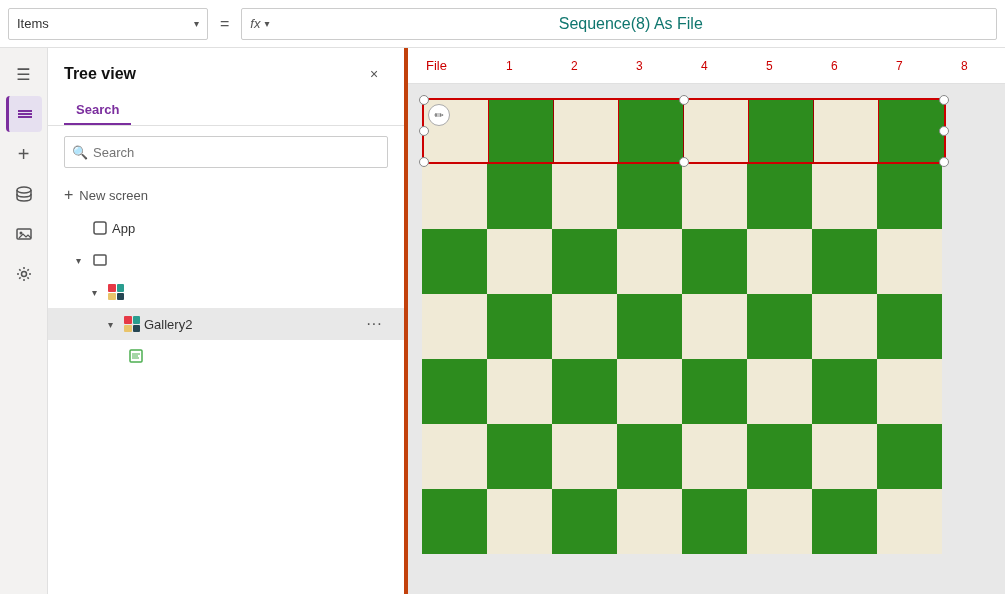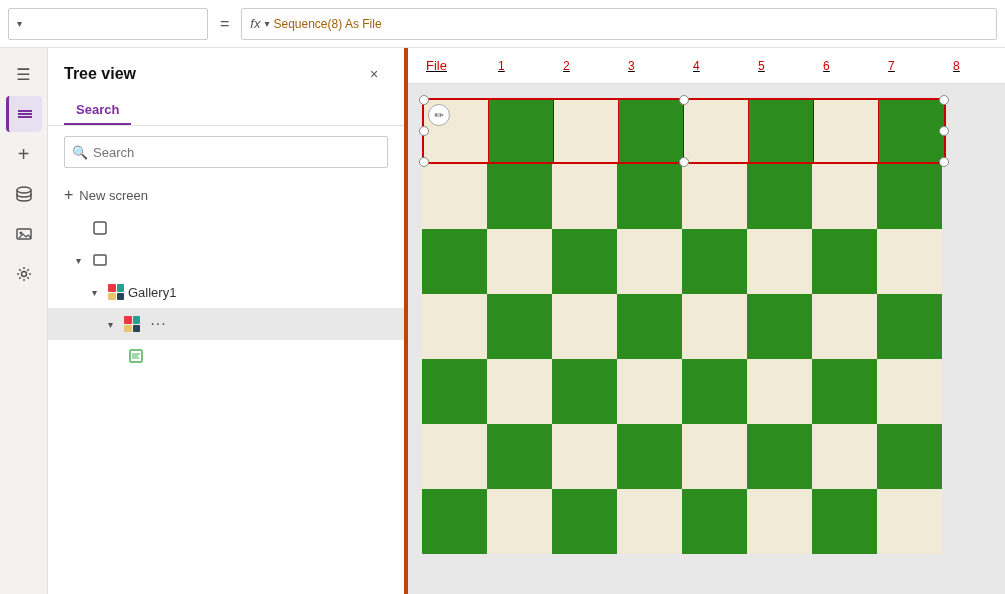--- a/index.html
+++ b/index.html
@@ -7,21 +7,21 @@
 
     
     .top-bar { display: flex; align-items: center; height: 48px; background: #fff; border-bottom: 1px solid #e0e0e0; padding: 0 8px; gap: 8px; flex-shrink: 0; }
     .items-dropdown { display: flex; align-items: center; border: 1px solid #ccc; border-radius: 2px; padding: 4px 8px; min-width: 200px; height: 32px; background: #fff; cursor: pointer; gap: 4px; }
     .items-dropdown-label { flex: 1; font-size: 13px; color: #333; }
     .items-dropdown-arrow { color: #555; font-size: 10px; }
     .equals-sign { font-size: 16px; color: #555; padding: 0 4px; }
     .fx-bar { display: flex; align-items: center; border: 1px solid #ccc; border-radius: 2px; padding: 4px 8px; height: 32px; gap: 4px; background: #fff; }
     .fx-label { color: #555; font-style: italic; font-size: 13px; }
     .fx-chevron { font-size: 10px; color: #555; }
-    .fx-formula { color: #a16207; font-size: 12px; flex: 1; }
+    .fx-formula { color: #0f766e; font-size: 16px; flex: 1; }
 
     
     .main-area { display: flex; flex: 1; overflow: hidden; }
 
     
     .icon-bar { width: 48px; background: #f3f2f1; display: flex; flex-direction: column; align-items: center; padding: 8px 0; gap: 4px; border-right: 1px solid #e0e0e0; flex-shrink: 0; }
     .icon-bar-item { width: 36px; height: 36px; display: flex; align-items: center; justify-content: center; border-radius: 4px; cursor: pointer; color: #555; font-size: 16px; }
     .icon-bar-item.active-layers { background: #e6e0f0; border-left: 3px solid #7b2e9e; }
 
     
@@ -48,36 +48,37 @@
     .item-icon { width: 16px; height: 16px; display: inline-flex; align-items: center; justify-content: center; flex-shrink: 0; }
     .item-label { flex: 1; }
     .item-ellipsis { color: #555; padding: 2px 6px; border-radius: 4px; font-size: 16px; line-height: 1; }
 
     
     .gallery-icon { width: 16px; height: 16px; position: relative; display: grid; grid-template-columns: 1fr 1fr; grid-template-rows: 1fr 1fr; gap: 1px; }
     .gallery-icon-cell { border-radius: 1px; }
 
     
     .canvas-area { flex: 1; background: #e8e8e8; overflow: hidden; position: relative; }
-    .canvas-top-bar { display: flex; align-items: center; height: 36px; background: #fff; border-bottom: 1px solid #e0e0e0; padding: 0 8px; gap: 12px; text-decoration: underline; }
+    .canvas-top-bar { display: flex; align-items: center; height: 36px; background: #fff; border-bottom: 1px solid #e0e0e0; padding: 0 8px; gap: 20px; }
     .canvas-tab { padding: 4px 10px; font-size: 13px; color: #c00; cursor: pointer; font-weight: 500; }
     .checker-row { display: flex; }
 
     .edit-icon { position: absolute; top: 4px; left: 4px; width: 22px; height: 22px; background: #fff; border: 1px solid #aaa; border-radius: 50%; display: flex; align-items: center; justify-content: center; cursor: pointer; }
     .edit-icon-inner { font-size: 11px; color: #333; }
   </style>
 </head>
 <body>
 
 <div class="top-bar">
   <div class="items-dropdown">
+    <span class="items-dropdown-label">Items</span>
     <span class="items-dropdown-arrow">▾</span>
   </div>
   <div class="equals-sign">=</div>
-  <div class="fx-bar" style="flex:1;">
+  <div class="fx-bar" style="flex:1;text-align:center;">
     <span class="fx-label">fx</span>
     <span class="fx-chevron">▾</span>
     <span class="fx-formula">Sequence(8) As File</span>
   </div>
 </div>
 
 <div class="main-area">
 
   <div class="icon-bar">
     <div class="icon-bar-item">☰</div>
@@ -129,20 +130,21 @@
     </div>
     <div class="tree-content">
 
       <div class="tree-item tree-item-indent1">
         <span class="chevron"></span>
         <span class="item-icon">
           <svg width="14" height="14" viewBox="0 0 14 14">
               <rect x="1" y="1" width="12" height="12" rx="2" stroke="#555" stroke-width="1.5" fill="none"></rect>
             </svg>
         </span>
+        <span class="item-label">App</span>
       </div>
 
       <div class="tree-item tree-item-indent1">
         <span class="chevron">▾</span>
         <span class="item-icon">
           <svg width="14" height="12" viewBox="0 0 14 12">
               <rect x="1" y="1" width="12" height="10" rx="1" stroke="#555" stroke-width="1.5" fill="none"></rect>
             </svg>
         </span>
       </div>
@@ -150,33 +152,33 @@
       <div class="tree-item tree-item-indent2">
         <span class="chevron">▾</span>
         <span class="item-icon">
           <div class="gallery-icon">
             <div class="gallery-icon-cell" style="background:#e63946;"></div>
             <div class="gallery-icon-cell" style="background:#2a9d8f;"></div>
             <div class="gallery-icon-cell" style="background:#e9c46a;"></div>
             <div class="gallery-icon-cell" style="background:#264653;"></div>
           </div>
         </span>
-        <span class="item-label">Gallery1</span>
       </div>
 
       <div class="tree-item tree-item-indent3 selected" style="background:#e8e8e8;">
         <span class="chevron">▾</span>
         <span class="item-icon">
           <div class="gallery-icon">
             <div class="gallery-icon-cell" style="background:#e63946;"></div>
             <div class="gallery-icon-cell" style="background:#2a9d8f;"></div>
             <div class="gallery-icon-cell" style="background:#e9c46a;"></div>
             <div class="gallery-icon-cell" style="background:#264653;"></div>
           </div>
         </span>
+        <span class="item-label">Gallery2</span>
         <span class="item-ellipsis">···</span>
       </div>
 
       <div class="tree-item" style="padding-left: 80px;">
         <span class="item-icon">
           <svg width="14" height="14" viewBox="0 0 14 14">
             <rect x="1" y="1" width="12" height="12" rx="1" stroke="#4caf50" stroke-width="1.5" fill="none"></rect>
             <line x1="3" y1="5" x2="11" y2="5" stroke="#4caf50" stroke-width="1"></line>
             <line x1="3" y1="7" x2="9" y2="7" stroke="#4caf50" stroke-width="1"></line>
             <line x1="3" y1="9" x2="10" y2="9" stroke="#4caf50" stroke-width="1"></line>

